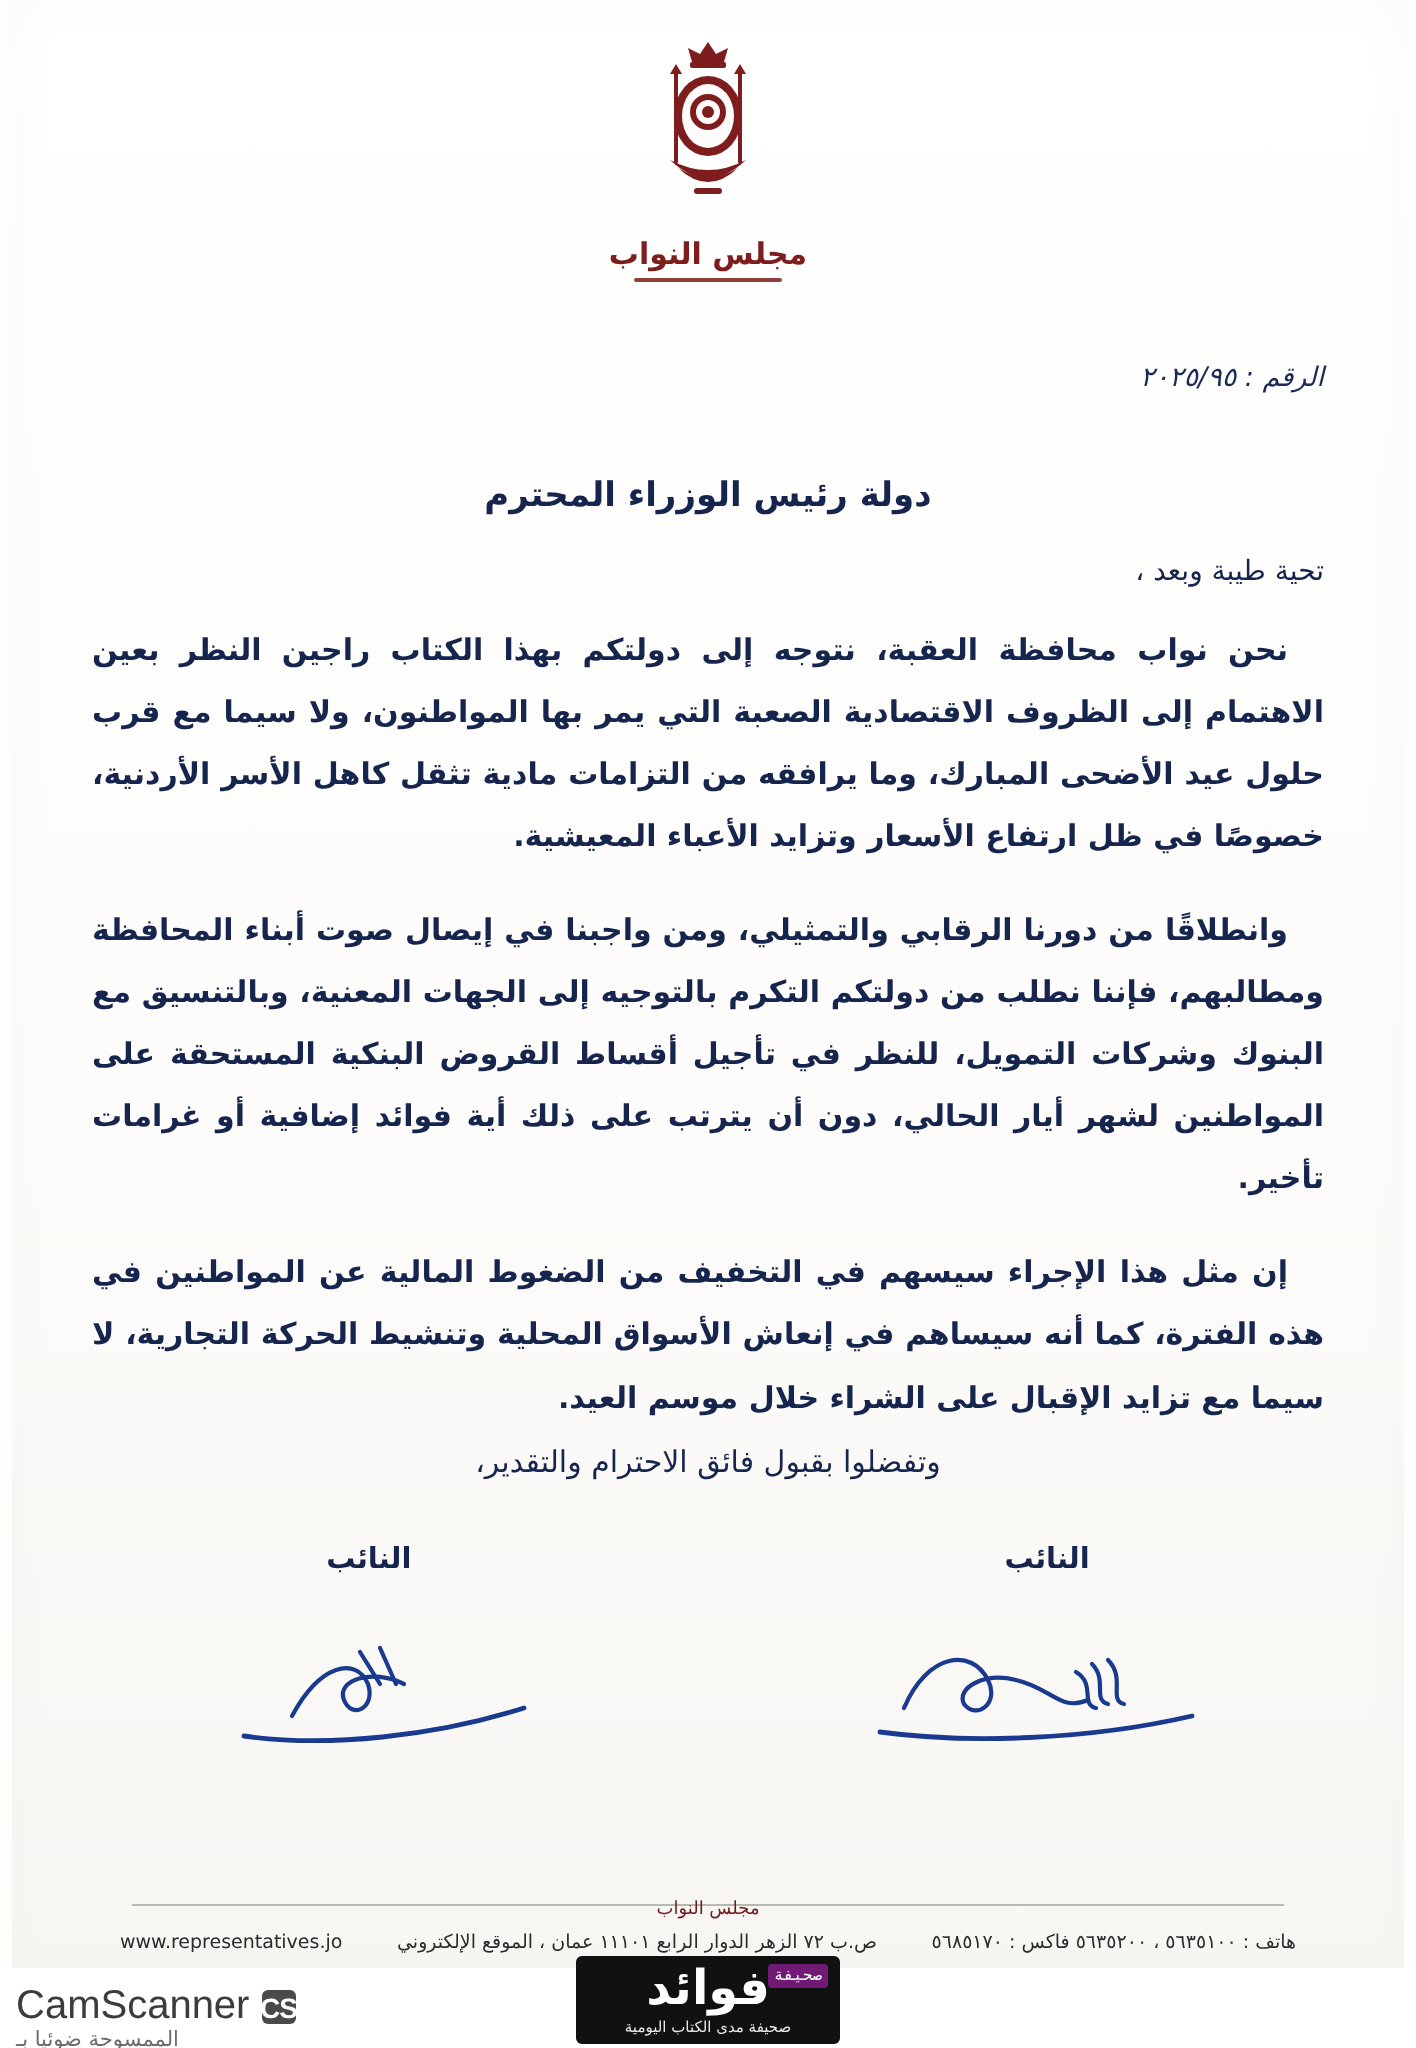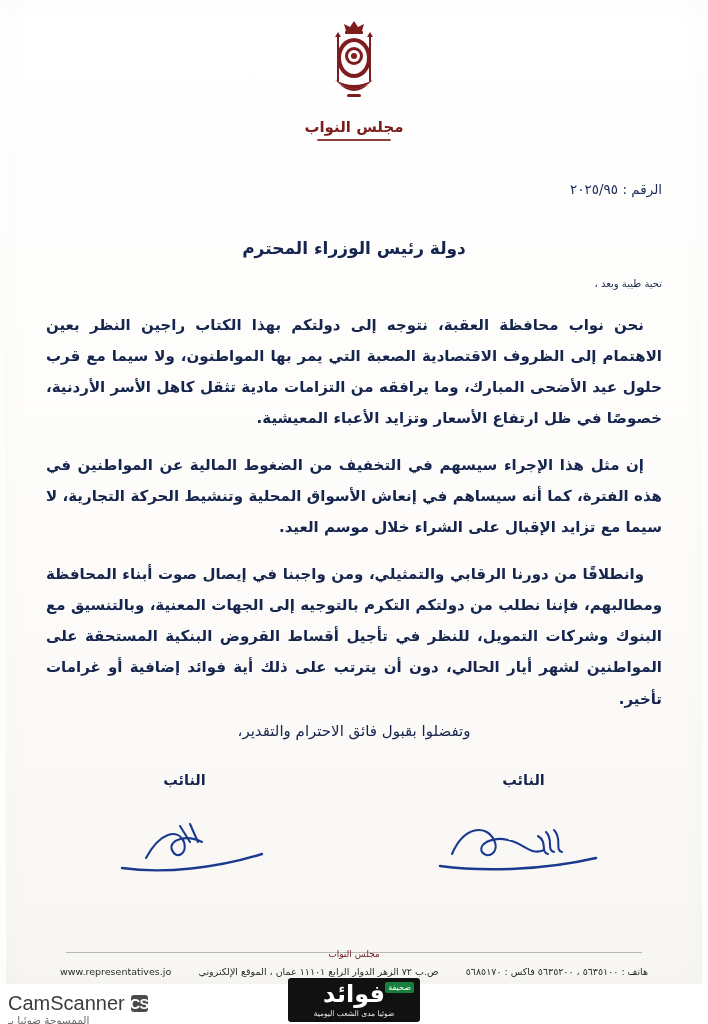--- a/index.html
+++ b/index.html
@@ -67,41 +67,42 @@
 
   
   .meta {
     position: absolute;
     top: 176px;
     right: 46px;
     text-align: right;
     font-size: 13.5px;
     color: #1b2a57;
     line-height: 2.0;
+    font-style: italic;
   }
   .meta div { white-space: nowrap; }
 
   
   .addressee {
     position: absolute;
     top: 238px;
     left: 0;
     right: 0;
     text-align: center;
     font-size: 17px;
     font-weight: bold;
     color: #16254d;
     letter-spacing: .2px;
   }
 
   .greeting {
     position: absolute;
     top: 278px;
     right: 46px;
-    font-size: 10px;
+    font-size: 14px;
     color: #16254d;
   }
 
   
   .body {
     position: absolute;
     top: 310px;
     right: 46px;
     left: 46px;
     color: #16254d;
@@ -258,25 +259,26 @@
   .wm-sub {
     font-size: 7.5px;
     margin-top: 3px;
     color: #e9e9e9;
     letter-spacing: .2px;
   }
   .wm-badge {
     position: absolute;
     top: 4px;
     right: 6px;
-    background: #15803d;
+    background: #701a75;
     color: #fff;
     font-size: 8px;
     padding: 1px 3px;
     border-radius: 2px;
+    font-family: Liberation Mono, monospace;
   }
 </style>
 </head>
 <body>
 
 <div class="page">
   <div class="paper"></div>
 
   <div class="letterhead">
     <div class="crest">
@@ -309,22 +311,22 @@
 
   <div class="meta">
     <div>الرقم : ٢٠٢٥/٩٥</div>
   </div>
 
   <div class="addressee">دولة رئيس الوزراء المحترم</div>
   <div class="greeting">تحية طيبة وبعد ،</div>
 
   <div class="body">
     <p>نحن نواب محافظة العقبة، نتوجه إلى دولتكم بهذا الكتاب راجين النظر بعين الاهتمام إلى الظروف الاقتصادية الصعبة التي يمر بها المواطنون، ولا سيما مع قرب حلول عيد الأضحى المبارك، وما يرافقه من التزامات مادية تثقل كاهل الأسر الأردنية، خصوصًا في ظل ارتفاع الأسعار وتزايد الأعباء المعيشية.</p>
+    <p>وانطلاقًا من دورنا الرقابي والتمثيلي، ومن واجبنا في إيصال صوت أبناء المحافظة ومطالبهم، فإننا نطلب من دولتكم التكرم بالتوجيه إلى الجهات المعنية، وبالتنسيق مع البنوك وشركات التمويل، للنظر في تأجيل أقساط القروض البنكية المستحقة على المواطنين لشهر أيار الحالي، دون أن يترتب على ذلك أية فوائد إضافية أو غرامات تأخير.</p>
     <p>إن مثل هذا الإجراء سيسهم في التخفيف من الضغوط المالية عن المواطنين في هذه الفترة، كما أنه سيساهم في إنعاش الأسواق المحلية وتنشيط الحركة التجارية، لا سيما مع تزايد الإقبال على الشراء خلال موسم العيد.</p>
-    <p>وانطلاقًا من دورنا الرقابي والتمثيلي، ومن واجبنا في إيصال صوت أبناء المحافظة ومطالبهم، فإننا نطلب من دولتكم التكرم بالتوجيه إلى الجهات المعنية، وبالتنسيق مع البنوك وشركات التمويل، للنظر في تأجيل أقساط القروض البنكية المستحقة على المواطنين لشهر أيار الحالي، دون أن يترتب على ذلك أية فوائد إضافية أو غرامات تأخير.</p>
   </div>
 
   <div class="closing">وتفضلوا بقبول فائق الاحترام والتقدير،</div>
 
   <div class="signatures">
     <div class="sig-block">
       <div class="sig-role">النائب</div>
       <div class="sig-mark">
         <svg width="180" height="70" viewBox="0 0 180 70" xmlns="http://www.w3.org/2000/svg">
           <g fill="none" stroke="#1a3a8f" stroke-width="2.1" stroke-linecap="round">
@@ -366,16 +368,16 @@
   <div class="cam-bar">
     <div class="cam-left">
       <div class="cam-logo">CS</div>
       <div class="cam-text">CamScanner</div>
     </div>
     <div class="cam-ar">الممسوحة ضوئيا بـ</div>
 
     <div class="watermark">
       <div class="wm-badge">صحيفة</div>
       <div class="wm-main">فوائد</div>
-      <div class="wm-sub">ضوئيا مدى الشعب اليومية</div>
+      <div class="wm-sub">صحيفة مدى الكتاب اليومية</div>
     </div>
   </div>
 </div>
 
 </body></html>

